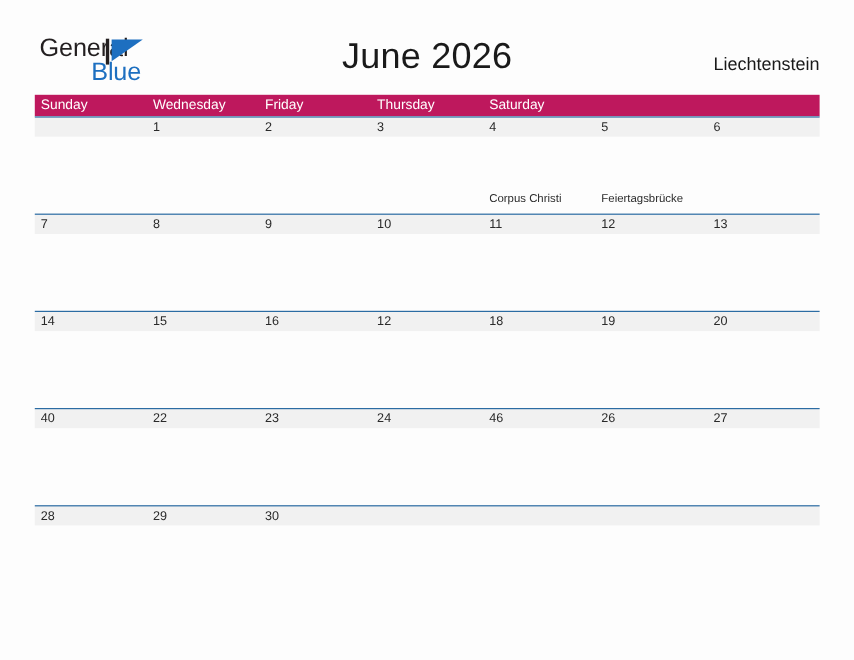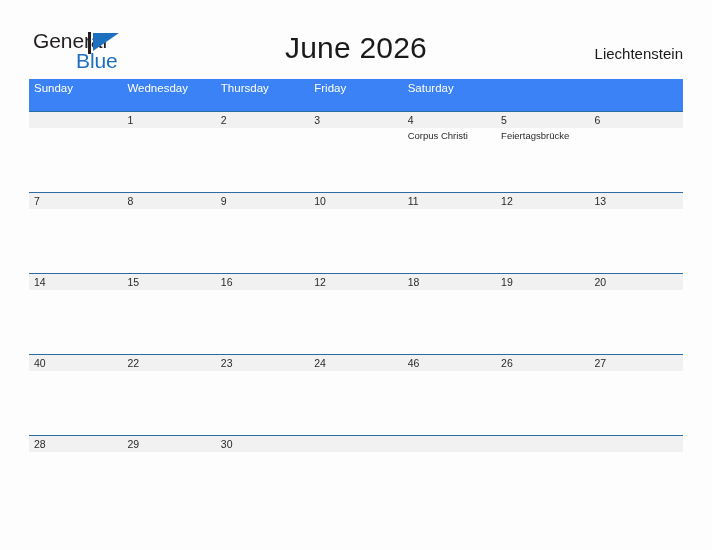--- a/index.html
+++ b/index.html
@@ -93,22 +93,22 @@
   .calendar {
     position: absolute;
     left: 29px;
     top: 79px;
     width: 654px;
   }
 
   .weekday-row {
     display: flex;
     width: 654px;
-    height: 32px;
-    background: #3b82f6;
+    height: 18px;
+    background: #be185d;
   }
   .weekday-cell {
     width: 93.43px;
     height: 19px;
     box-sizing: border-box;
     padding-left: 5px;
     color: #ffffff;
     font-size: 11.5px;
     line-height: 19px;
     white-space: nowrap;
@@ -155,20 +155,21 @@
     box-sizing: border-box;
     padding-left: 5px;
     padding-top: 2px;
   }
   .event {
     font-size: 9.5px;
     line-height: 12px;
     color: #2a2a2a;
     white-space: nowrap;
     overflow: hidden;
+    margin-top: 44px;
   }
 </style>
 </head>
 <body>
 
 <div id="page">
 
   <div class="header">
 
     <div class="logo">
@@ -184,22 +185,22 @@
 
     <div class="month-title">June 2026</div>
 
     <div class="country">Liechtenstein</div>
   </div>
 
   <div class="calendar">
     <div class="weekday-row" id="weekday-row">
         <div class="weekday-cell">Sunday</div>
         <div class="weekday-cell">Wednesday</div>
+        <div class="weekday-cell">Friday</div>
         <div class="weekday-cell">Thursday</div>
-        <div class="weekday-cell">Friday</div>
         <div class="weekday-cell">Saturday</div>
       </div>
     <div id="weeks-container">
         <div class="week">
           <div class="week-band">
             <div class="day-num empty"></div>
             <div class="day-num">1</div>
             <div class="day-num">2</div>
             <div class="day-num">3</div>
             <div class="day-num">4</div>

